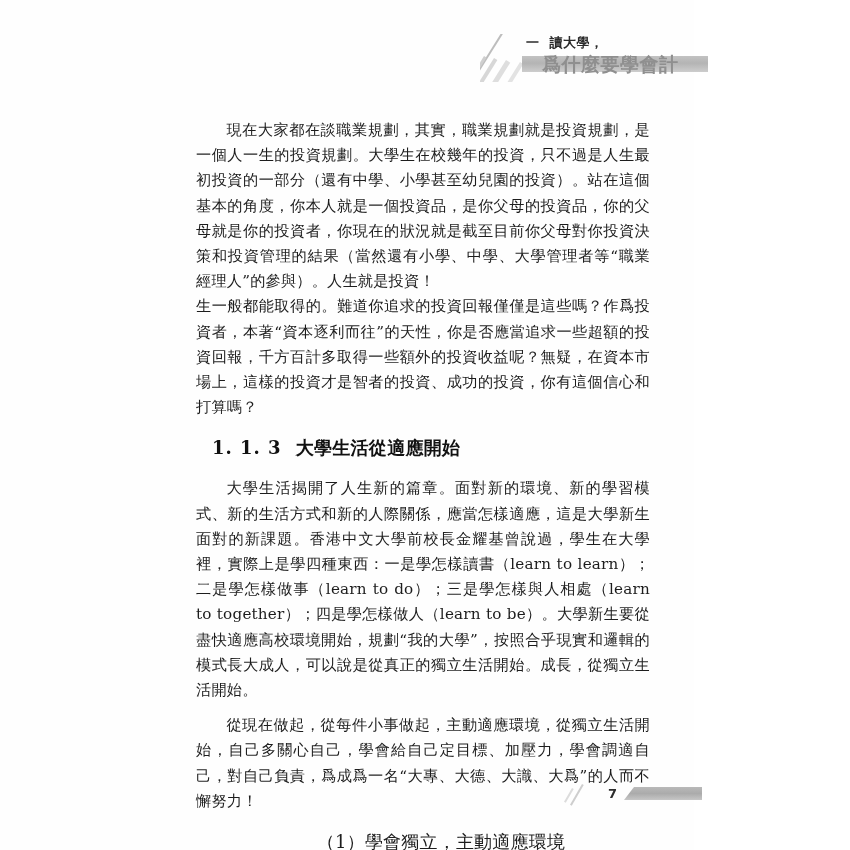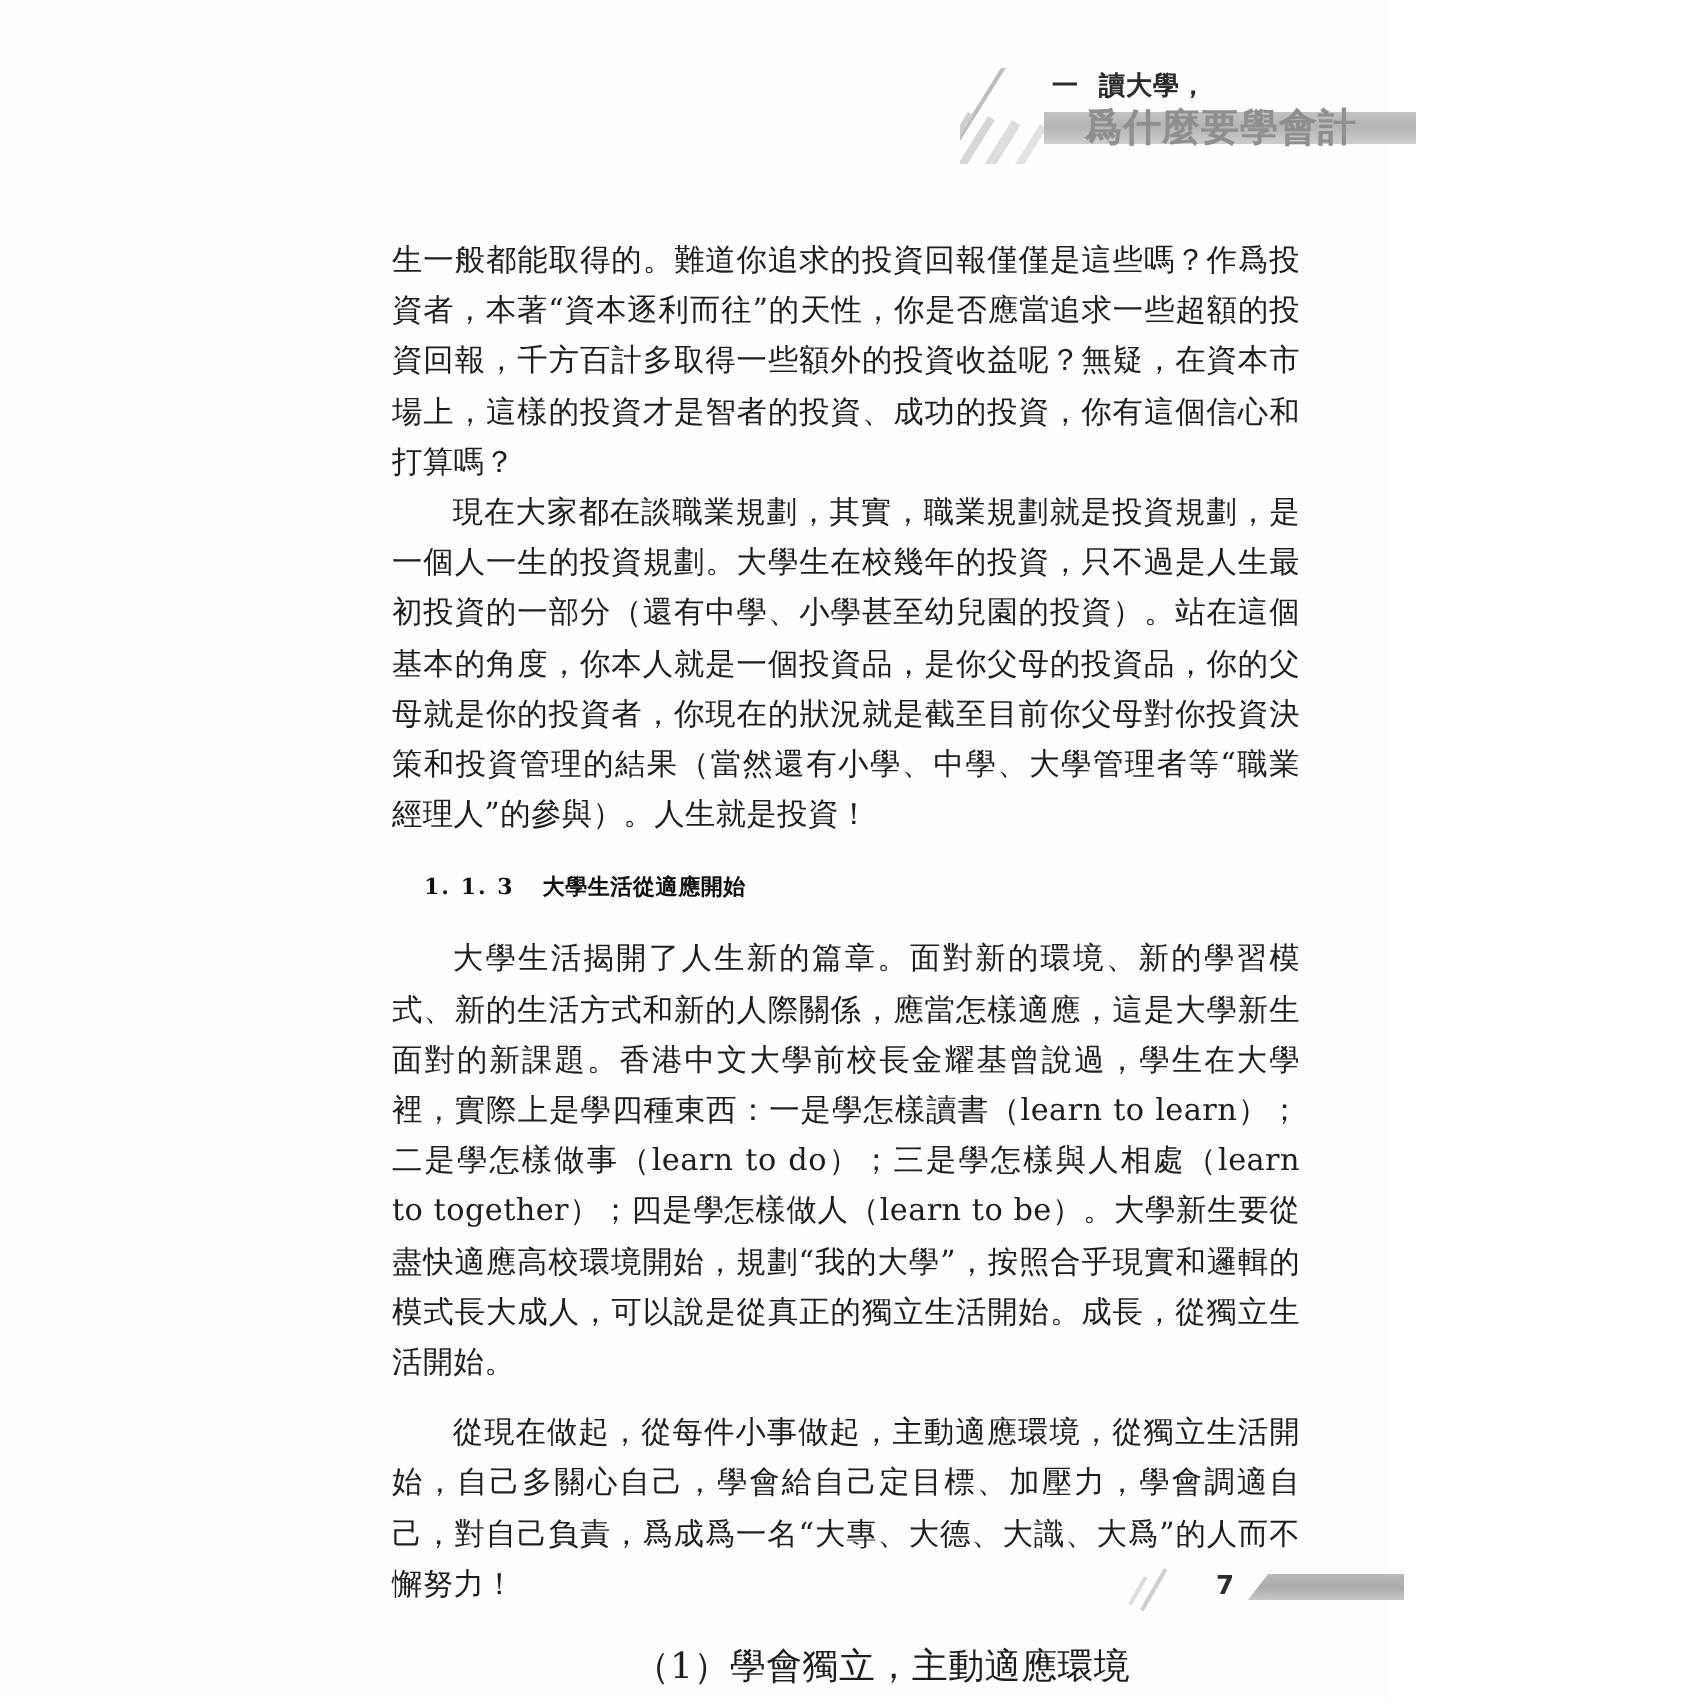--- a/index.html
+++ b/index.html
@@ -108,21 +108,21 @@
     text-indent: 2em;
   }
   .para + .para {
     margin-top: 0px;
   }
 
   .spacer-sm { height: 10px; }
   .spacer-md { height: 16px; }
 
   .section-heading {
-    font-size: 11px;
+    font-size: 18px;
     font-weight: bold;
     color: #111111;
     margin: 0;
     padding-left: 16px;
     letter-spacing: 0.3px;
     font-family: "DejaVu Serif", "Liberation Serif", serif;
   }
   .section-heading .num {
     display: inline-block;
     margin-right: 14px;
@@ -200,23 +200,23 @@
     </div>
     <div class="header-band"></div>
     <div class="header-line1">
       <span class="dash">一</span><span>讀大學，</span>
     </div>
     <div class="header-line2">爲什麼要學會計</div>
   </div>
 
   <div class="content">
 
+    <p class="para indent">現在大家都在談職業規劃，其實，職業規劃就是投資規劃，是一個人一生的投資規劃。大學生在校幾年的投資，只不過是人生最初投資的一部分（還有中學、小學甚至幼兒園的投資）。站在這個基本的角度，你本人就是一個投資品，是你父母的投資品，你的父母就是你的投資者，你現在的狀況就是截至目前你父母對你投資決策和投資管理的結果（當然還有小學、中學、大學管理者等“職業經理人”的參與）。人生就是投資！</p>
+
     <p class="para">生一般都能取得的。難道你追求的投資回報僅僅是這些嗎？作爲投資者，本著“資本逐利而往”的天性，你是否應當追求一些超額的投資回報，千方百計多取得一些額外的投資收益呢？無疑，在資本市場上，這樣的投資才是智者的投資、成功的投資，你有這個信心和打算嗎？</p>
-
-    <p class="para indent">現在大家都在談職業規劃，其實，職業規劃就是投資規劃，是一個人一生的投資規劃。大學生在校幾年的投資，只不過是人生最初投資的一部分（還有中學、小學甚至幼兒園的投資）。站在這個基本的角度，你本人就是一個投資品，是你父母的投資品，你的父母就是你的投資者，你現在的狀況就是截至目前你父母對你投資決策和投資管理的結果（當然還有小學、中學、大學管理者等“職業經理人”的參與）。人生就是投資！</p>
 
     <div class="spacer-md"></div>
 
     <h3 class="section-heading">
       <span class="num">1. 1. 3</span><span>大學生活從適應開始</span>
     </h3>
 
     <div class="spacer-md"></div>
 
     <p class="para indent">大學生活揭開了人生新的篇章。面對新的環境、新的學習模式、新的生活方式和新的人際關係，應當怎樣適應，這是大學新生面對的新課題。香港中文大學前校長金耀基曾說過，學生在大學裡，實際上是學四種東西：一是學怎樣讀書（learn to learn）；二是學怎樣做事（learn to do）；三是學怎樣與人相處（learn to together）；四是學怎樣做人（learn to be）。大學新生要從盡快適應高校環境開始，規劃“我的大學”，按照合乎現實和邏輯的模式長大成人，可以說是從真正的獨立生活開始。成長，從獨立生活開始。</p>

